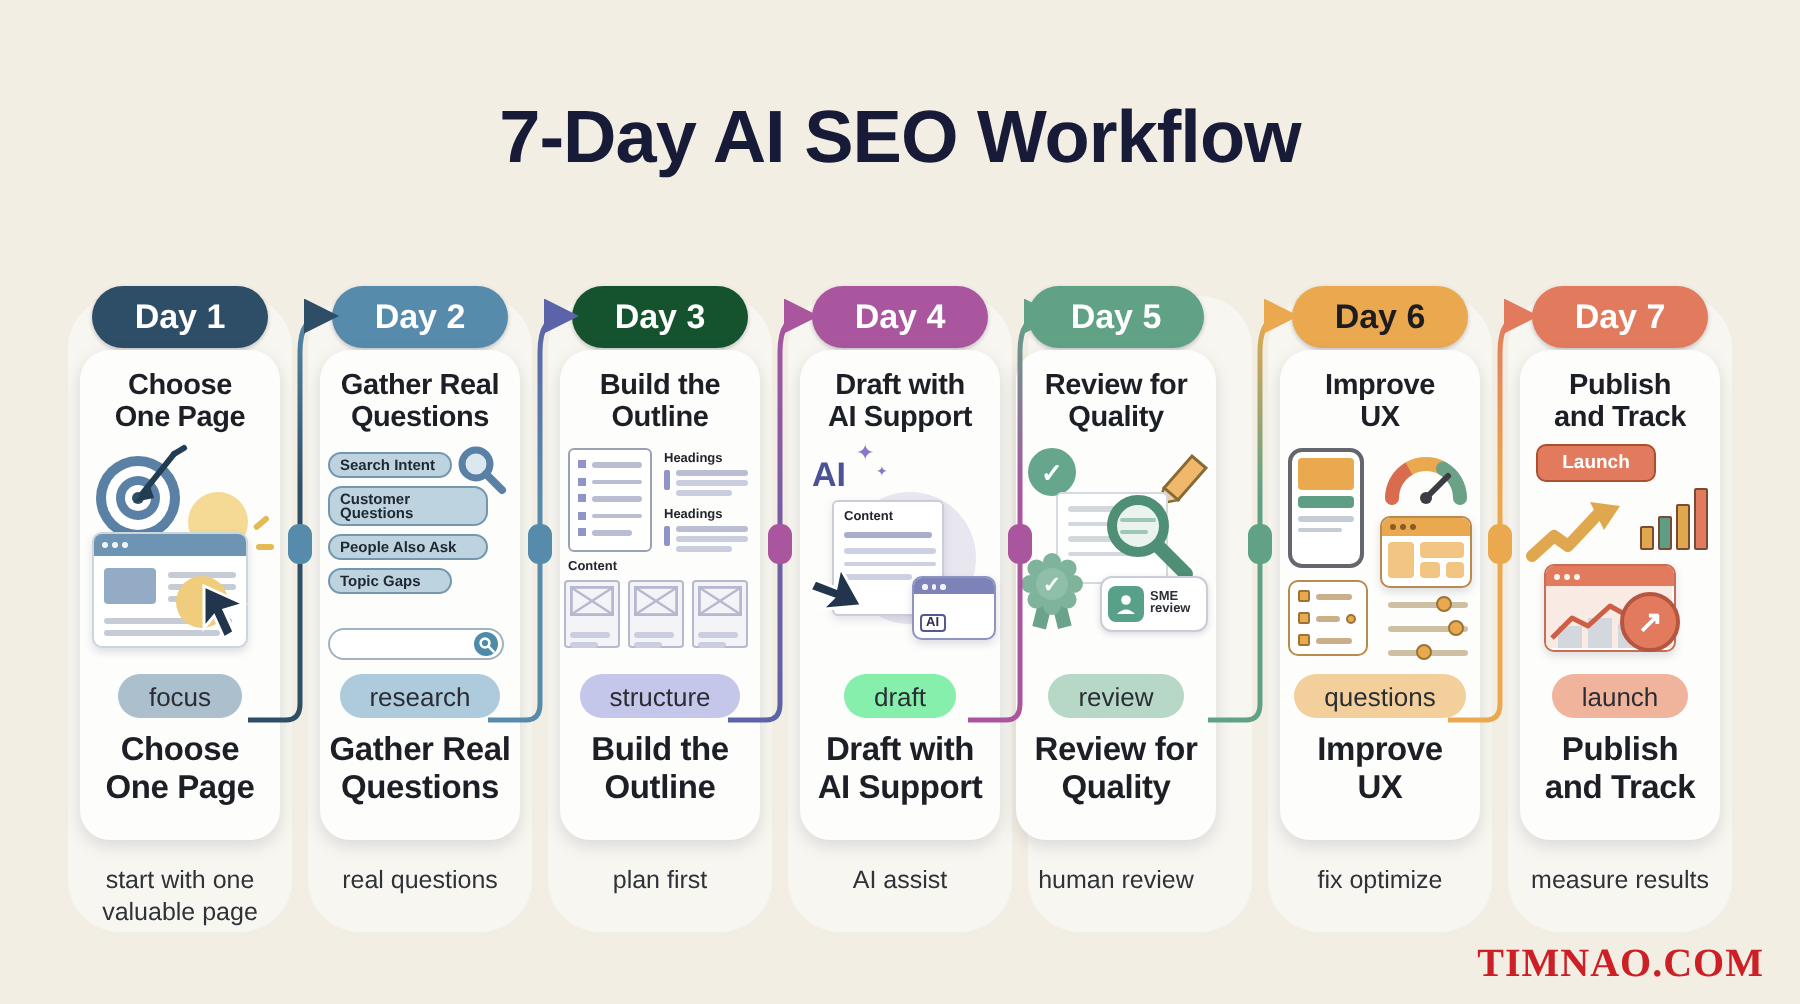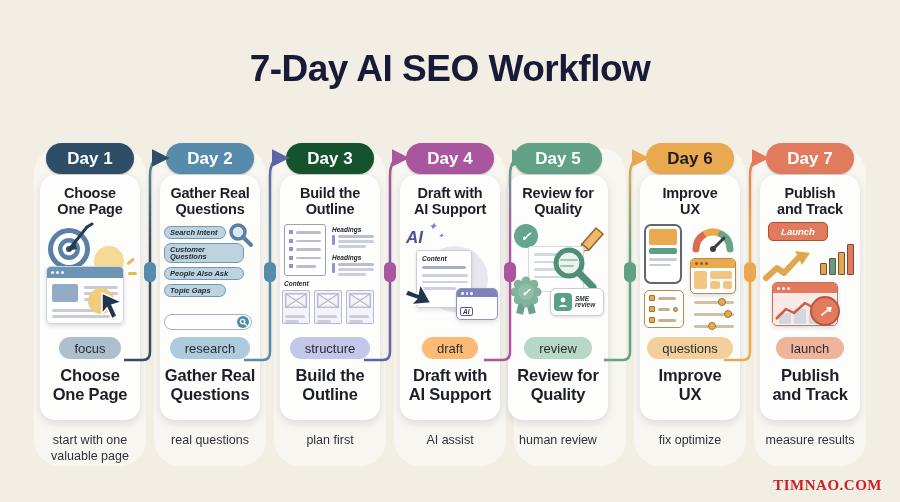--- a/index.html
+++ b/index.html
@@ -15,32 +15,32 @@
   .col { position:absolute; top:143px; width:100px; }
   .badge { width:88px; height:31px; margin:0 auto; border-radius:17px;
     display:flex; align-items:center; justify-content:center;
     font-size:17px; font-weight:800; color:#ffffff; box-shadow:0 1px 2px rgba(40,40,60,.25); }
   .badge.dark-text { color:#1d1d1f; }
   .card { margin-top:1px; width:100px; height:245px; background:#fdfdfc; border-radius:15px;
     box-shadow:0 3px 8px rgba(90,90,110,.18); display:flex; flex-direction:column;
     align-items:center; padding:10px 4px 8px; }
   .card-title { white-space:pre-line; text-align:center; font-weight:800; font-size:14.5px;
     line-height:1.12; color:#1d1f26; letter-spacing:-0.2px; }
-  .illus { position:relative; width:96px; height:112px; margin:5px 0 3px;font-style:italic; }
+  .illus { position:relative; width:96px; height:112px; margin:5px 0 3px; }
   .tag { height:22px; padding:0 15px; border-radius:12px; display:flex; align-items:center;
     font-size:13px; color:#2a2d33; }
   .card-title-bottom { white-space:pre-line; text-align:center; font-weight:800; font-size:16.5px;
     line-height:1.1; color:#1d1f26; margin-top:7px; letter-spacing:-0.2px; }
   .caption { margin-top:13px; width:120px; margin-left:-10px; text-align:center;
     font-size:12.5px; line-height:1.25; color:#2f3237; }
 
   
   .c1{background:#2e4d66}.c2{background:#568bac}.c3{background:#14532d}.c4{background:#a9569f}
   .c5{background:#61a287}.c6{background:#eaa94f}.c7{background:#e27b5e}
-  .t1{background:#abbfcc}.t2{background:#aecbdd}.t3{background:#c4c7e9}.t4{background:#fdba74}
+  .t1{background:#abbfcc}.t2{background:#aecbdd}.t3{background:#c4c7e9}.t4{background:#86efac}
   .t5{background:#b7d7c7}.t6{background:#f3d09b}.t7{background:#f0b49d}
 
   .connector-svg { position:absolute; left:0; top:0; z-index:10; pointer-events:none; }
 
   
   .ln { height:2.5px; background:#c6ccd6; border-radius:2px; }
   .abs { position:absolute; }
   .win { background:#fff; border-radius:5px; box-shadow:0 2px 4px rgba(80,80,100,.18); overflow:hidden; }
   .win-head { display:flex; align-items:center; gap:2px; padding-left:4px; }
   .dot { width:3px; height:3px; border-radius:50%; background:rgba(255,255,255,.9); }
@@ -114,21 +114,21 @@
     border-radius:5px; color:#fff; font-size:9.5px; font-weight:700;
     display:flex; align-items:center; justify-content:center; }
   .d7-bars { left:58px; top:20px; display:flex; align-items:flex-end; gap:2px; height:33px; }
   .d7-bar { width:7px; border:1px solid #7a4a33; border-radius:1px; }
   .d7-win { left:10px; top:60px; width:66px; height:44px; border:1.5px solid #c96e54; }
   .d7-circle { left:48px; top:74px; width:30px; height:30px; border-radius:50%; background:#e27b5e;
     border:2px solid #b55640; color:#fff; font-size:15px; font-weight:800;
     display:flex; align-items:center; justify-content:center; }
 
   .watermark { position:absolute; right:18px; bottom:8px; font-family:"Liberation Serif", serif;
-    font-weight:700; font-size:15px; color:#cd2026; letter-spacing:0.5px; }
+    font-weight:700; font-size:20px; color:#cd2026; letter-spacing:0.5px; }
 </style>
 </head>
 <body>
 
 <div class="stage">
 
   <div class="main-title">7-Day AI SEO Workflow</div>
 
   <div class="band" style="left:34px"></div>
   <div class="band" style="left:154px"></div>

